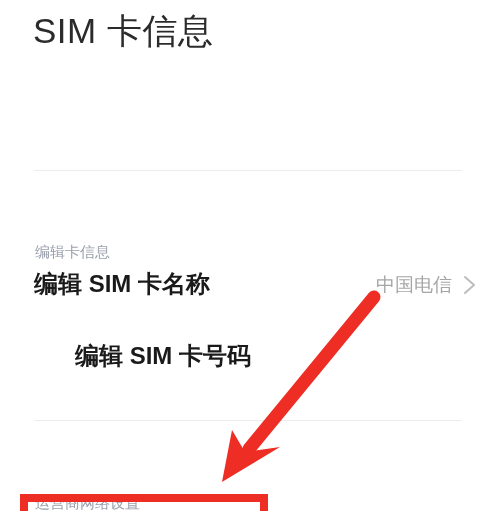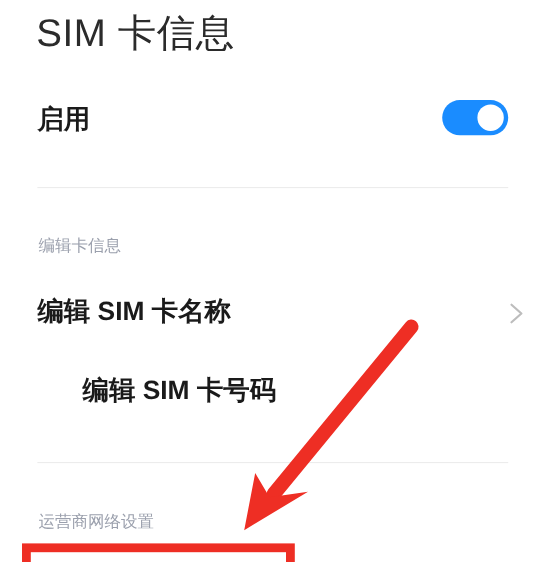--- a/index.html
+++ b/index.html
@@ -86,20 +86,21 @@
 
   
   .section-header {
     position: absolute;
     left: 35px;
     font-size: 15px;
     font-weight: 400;
     color: #9ba0ad;
     line-height: 20px;
     white-space: nowrap;
+    margin-top: 28px;
   }
   .section-header-1 { top: 214px; }
   .section-header-2 { top: 465px; }
 
   
   .setting-row {
     position: absolute;
     left: 0;
     width: 500px;
     height: 58px;
@@ -148,33 +149,28 @@
     top: 0;
   }
 </style>
 </head>
 <body>
 
 <div class="screen">
 
   <div class="page-title">SIM 卡信息</div>
 
-  <div class="enable-row">
-    <div class="enable-label">启用</div>
-    <div class="toggle">
-      <div class="knob"></div>
-    </div>
-  </div>
 
   <div class="divider divider-1"></div>
 
   <div class="section-header section-header-1">编辑卡信息</div>
 
   <div class="setting-row row-1">
     <div class="row-label">编辑 SIM 卡名称</div>
+    <div class="row-value">中国电信</div>
     <div class="row-chevron">
       <svg width="16" height="26" viewBox="0 0 16 26">
         <polyline points="3,5 12,13 3,21" fill="none" stroke="#bdbdbd" stroke-width="2" stroke-linecap="round" stroke-linejoin="round"></polyline>
       </svg>
     </div>
   </div>
 
   <div class="setting-row row-2">
     <div class="row-label">编辑 SIM 卡号码</div>
     <div class="row-chevron">

